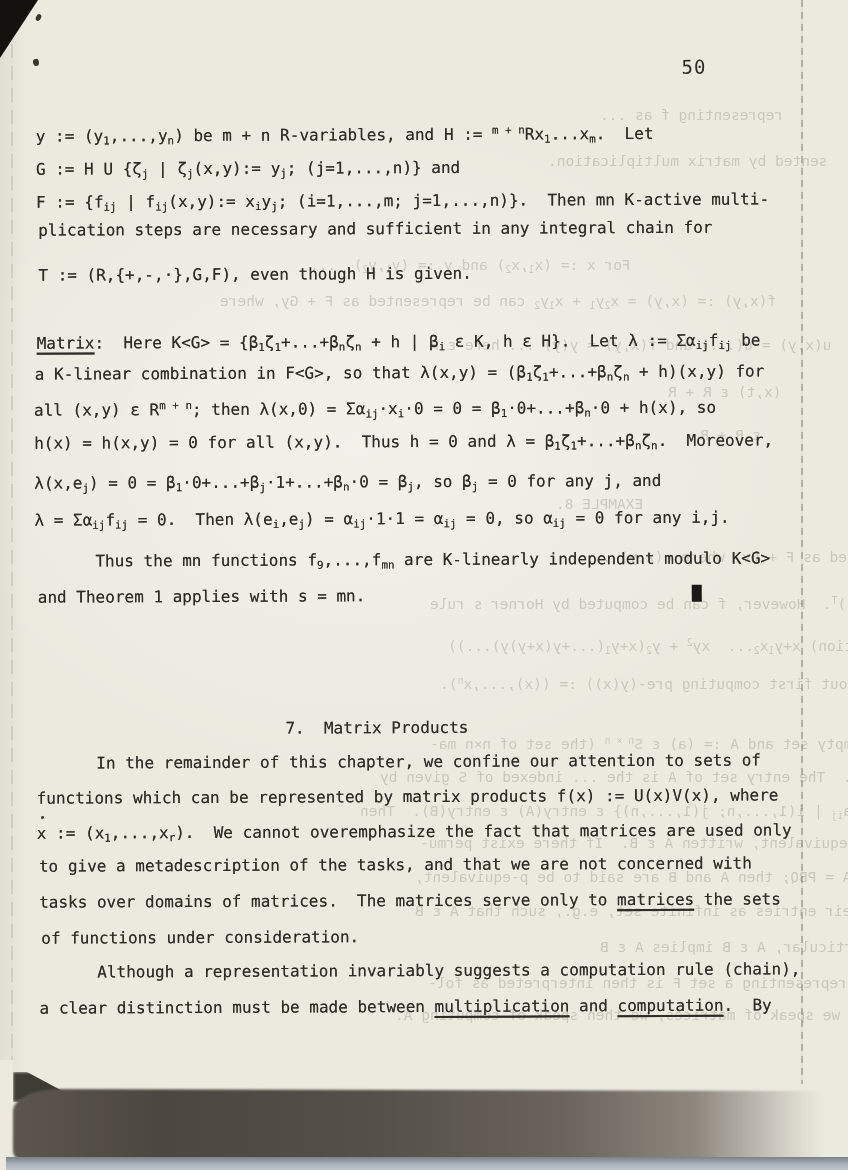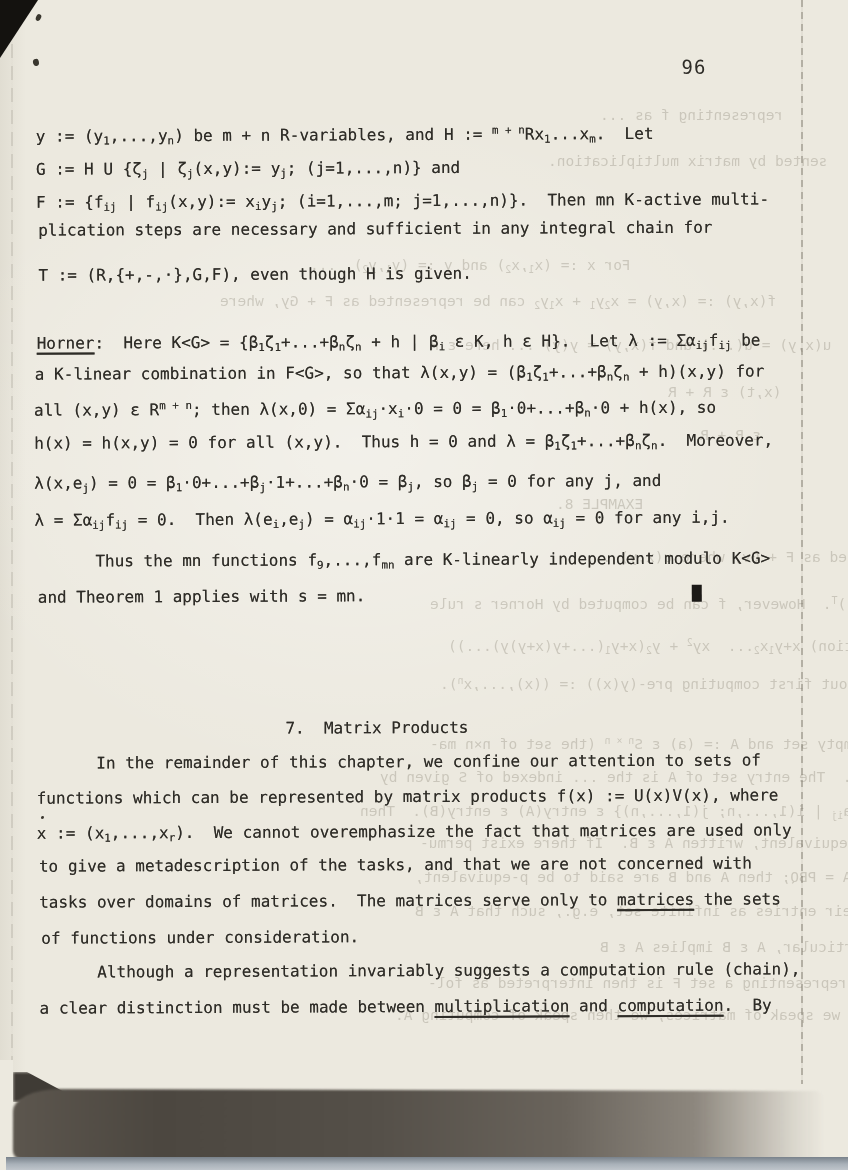--- a/index.html
+++ b/index.html
@@ -74,29 +74,29 @@
     <div class="bleed" style="left:360px;top:804px;">entry(A) := {a<sub>ij</sub> | i(1,...,n; j(1,...,n)} ε entry(A) ε entry(B).  Then</div>
     <div class="bleed" style="left:420px;top:836px;">A and B are said to be S-equivalent, written A ε B.  If there exist permu-</div>
     <div class="bleed" style="left:415px;top:870px;">tion matrices P,Q such that A = PBQ; then A and B are said to be p-equivalent,</div>
     <div class="bleed" style="left:415px;top:904px;">written A ε B.  For each A their entries as infinite set, e.g., such that A ε B</div>
     <div class="bleed" style="left:600px;top:940px;">in particular, A ε B implies A ε B</div>
     <div class="bleed" style="left:428px;top:976px;">Our goal of a matrix A representing a set F is then interpreted as fol-</div>
     <div class="bleed" style="left:395px;top:1008px;">that F = entry(A), so we speak of matrices, we then speak of computing A.</div>
   </div>
 
   <div class="content">
-    <div class="page-number">96</div>
+    <div class="page-number">50</div>
 
     <div class="line" style="left:38px;top:126px;">y := (y<sub>1</sub>,...,y<sub>n</sub>) be m + n R-variables, and H := <sup>m + n</sup>Rx<sub>1</sub>...x<sub>m</sub>.  Let</div>
     <div class="line" style="left:38px;top:160px;">G := H U {ζ<sub>j</sub> | ζ<sub>j</sub>(x,y):= y<sub>j</sub>; (j=1,...,n)} and</div>
     <div class="line" style="left:38px;top:193px;">F := {f<sub>ij</sub> | f<sub>ij</sub>(x,y):= x<sub>i</sub>y<sub>j</sub>; (i=1,...,m; j=1,...,n)}.  Then mn K-active multi-</div>
     <div class="line" style="left:40px;top:221px;">plication steps are necessary and sufficient in any integral chain for</div>
     <div class="line" style="left:40px;top:266px;">T := (R,{+,-,·},G,F), even though H is given.</div>
 
-    <div class="line" style="left:38px;top:334px;"><span class="ul">Horner</span>:  Here K&lt;G&gt; = {β<sub>1</sub>ζ<sub>1</sub>+...+β<sub>n</sub>ζ<sub>n</sub> + h | β<sub>i</sub> ε K, h ε H}.  Let λ := Σα<sub>ij</sub>f<sub>ij</sub> be</div>
+    <div class="line" style="left:38px;top:334px;"><span class="ul">Matrix</span>:  Here K&lt;G&gt; = {β<sub>1</sub>ζ<sub>1</sub>+...+β<sub>n</sub>ζ<sub>n</sub> + h | β<sub>i</sub> ε K, h ε H}.  Let λ := Σα<sub>ij</sub>f<sub>ij</sub> be</div>
     <div class="line" style="left:36px;top:365px;">a K-linear combination in F&lt;G&gt;, so that λ(x,y) = (β<sub>1</sub>ζ<sub>1</sub>+...+β<sub>n</sub>ζ<sub>n</sub> + h)(x,y) for</div>
     <div class="line" style="left:35px;top:400px;">all (x,y) ε R<sup>m + n</sup>; then λ(x,0) = Σα<sub>ij</sub>·x<sub>i</sub>·0 = 0 = β<sub>1</sub>·0+...+β<sub>n</sub>·0 + h(x), so</div>
     <div class="line" style="left:35px;top:434px;">h(x) = h(x,y) = 0 for all (x,y).  Thus h = 0 and λ = β<sub>1</sub>ζ<sub>1</sub>+...+β<sub>n</sub>ζ<sub>n</sub>.  Moreover,</div>
     <div class="line" style="left:35px;top:474px;">λ(x,e<sub>j</sub>) = 0 = β<sub>1</sub>·0+...+β<sub>j</sub>·1+...+β<sub>n</sub>·0 = β<sub>j</sub>, so β<sub>j</sub> = 0 for any j, and</div>
     <div class="line" style="left:35px;top:511px;">λ = Σα<sub>ij</sub>f<sub>ij</sub> = 0.  Then λ(e<sub>i</sub>,e<sub>j</sub>) = α<sub>ij</sub>·1·1 = α<sub>ij</sub> = 0, so α<sub>ij</sub> = 0 for any i,j.</div>
     <div class="line" style="left:38px;top:552px;">      Thus the mn functions f<sub>9</sub>,...,f<sub>mn</sub> are K-linearly independent modulo K&lt;G&gt;</div>
     <div class="line" style="left:38px;top:588px;">and Theorem 1 applies with s = mn.</div>
     <div class="qed"></div>
 
     <div class="heading">7.  Matrix Products</div>

